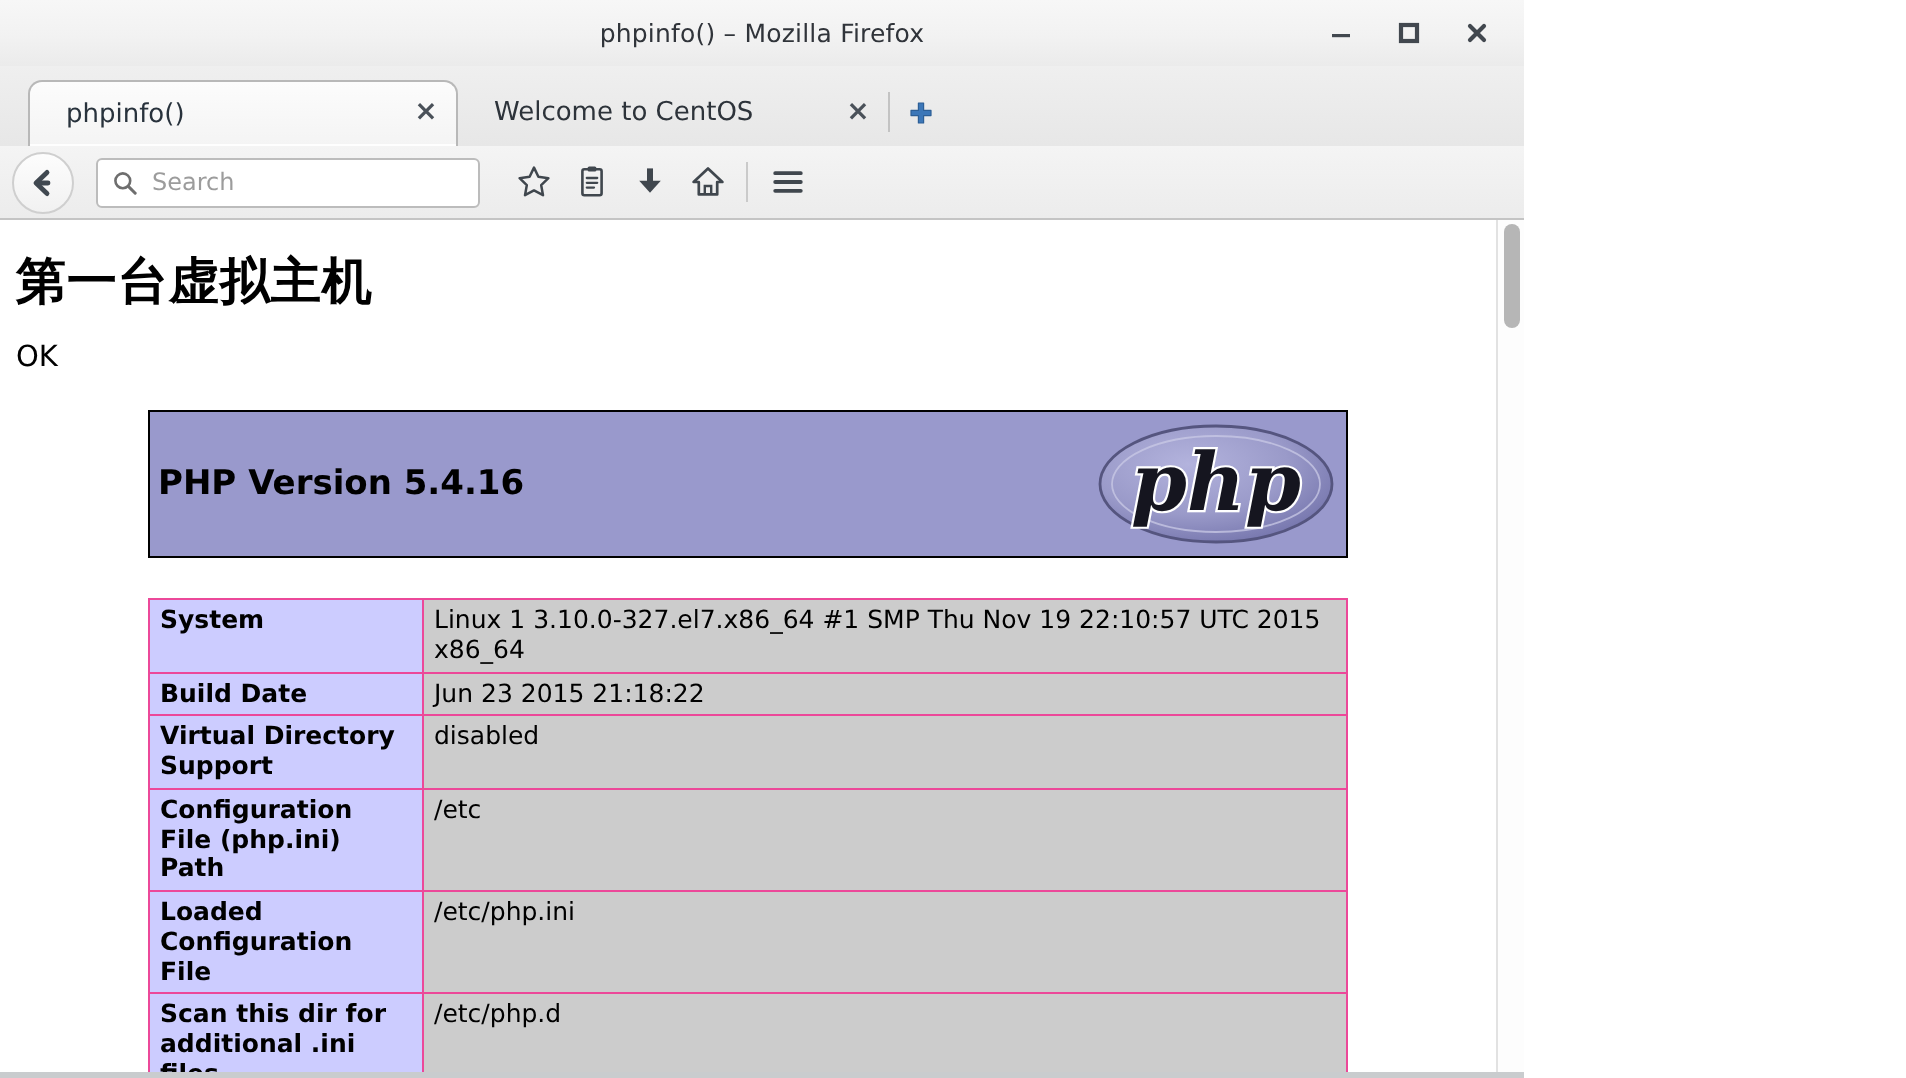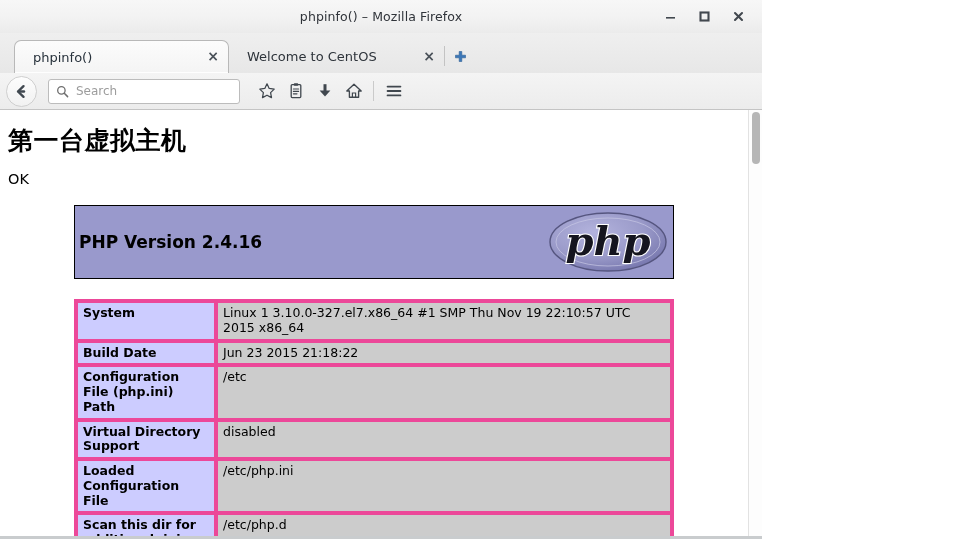--- a/index.html
+++ b/index.html
@@ -314,21 +314,21 @@
     height: 66px;
   }
 
   table.phpinfo {
     width: 600px;
     border-collapse: collapse;
     margin-top: 20px;
     font-family: "DejaVu Sans", "Liberation Sans", sans-serif;
   }
   table.phpinfo td {
-    border: 4px solid #ec4899;
+    border: 1px solid #ec4899;
     padding: 3px 5px;
     vertical-align: top;
     font-size: 12.5px;
     line-height: 1.18;
   }
   td.pi-label {
     width: 126px;
     background: #ccccff;
     font-weight: bold;
     color: #000000;
@@ -466,21 +466,21 @@
 
   <div class="content">
     <div class="page">
 
       <h1 class="page-heading">第一台虚拟主机</h1>
       <div class="page-ok">OK</div>
 
       <div class="phpinfo-wrap">
 
         <div class="php-header">
-          <span class="php-version">PHP Version 2.4.16</span>
+          <span class="php-version">PHP Version 5.4.16</span>
           <svg class="php-logo" viewBox="0 0 122 66">
             <defs>
               <radialGradient id="phpEllipse" cx="38%" cy="33%" r="78%">
                 <stop offset="0%" stop-color="#b3b3dd"></stop>
                 <stop offset="55%" stop-color="#9a9ac9"></stop>
                 <stop offset="100%" stop-color="#6f6fa8"></stop>
               </radialGradient>
             </defs>
             <ellipse cx="61" cy="33" rx="58" ry="29" fill="url(#phpEllipse)" stroke="#55557f" stroke-width="1.4"></ellipse>
             <ellipse cx="61" cy="33" rx="52" ry="24" fill="none" stroke="#c9c9e6" stroke-width="0.9" opacity="0.75"></ellipse>
@@ -492,26 +492,26 @@
           <tbody>
             <tr>
               <td class="pi-label">System</td>
               <td class="pi-value">Linux 1 3.10.0-327.el7.x86_64 #1 SMP Thu Nov 19 22:10:57 UTC 2015 x86_64</td>
             </tr>
             <tr>
               <td class="pi-label">Build Date</td>
               <td class="pi-value">Jun 23 2015 21:18:22</td>
             </tr>
             <tr>
+              <td class="pi-label">Virtual Directory Support</td>
+              <td class="pi-value">disabled</td>
+            </tr>
+            <tr>
               <td class="pi-label">Configuration File (php.ini) Path</td>
               <td class="pi-value">/etc</td>
-            </tr>
-            <tr>
-              <td class="pi-label">Virtual Directory Support</td>
-              <td class="pi-value">disabled</td>
             </tr>
             <tr>
               <td class="pi-label">Loaded Configuration File</td>
               <td class="pi-value">/etc/php.ini</td>
             </tr>
             <tr>
               <td class="pi-label">Scan this dir for additional .ini files</td>
               <td class="pi-value">/etc/php.d</td>
             </tr>
           </tbody>

